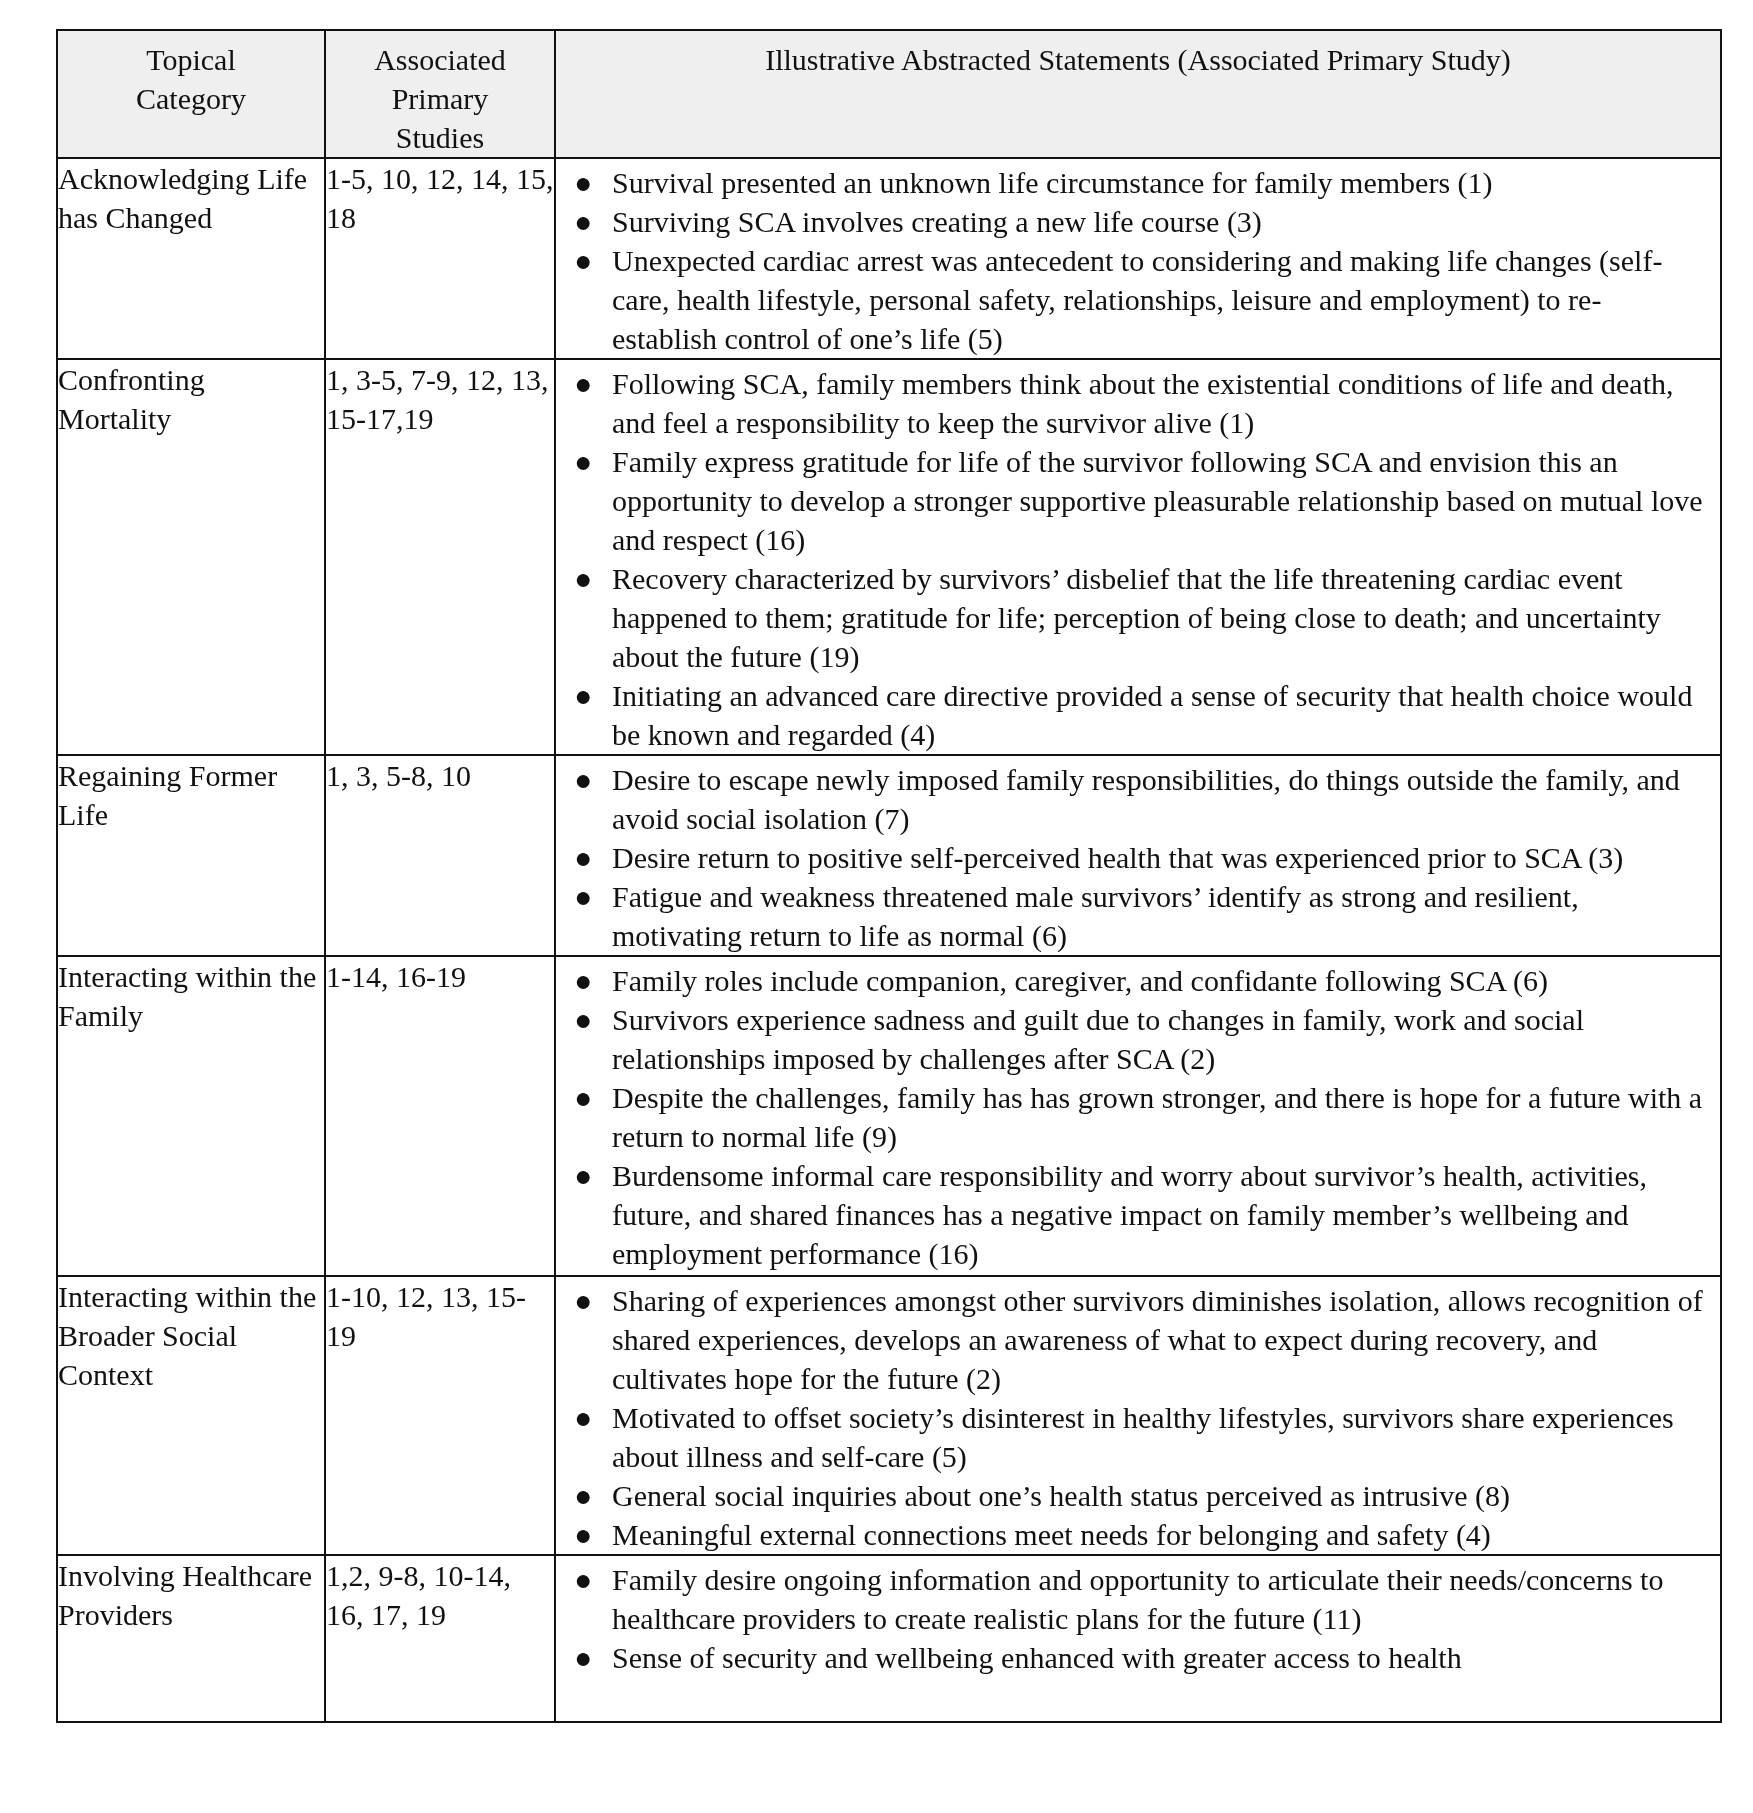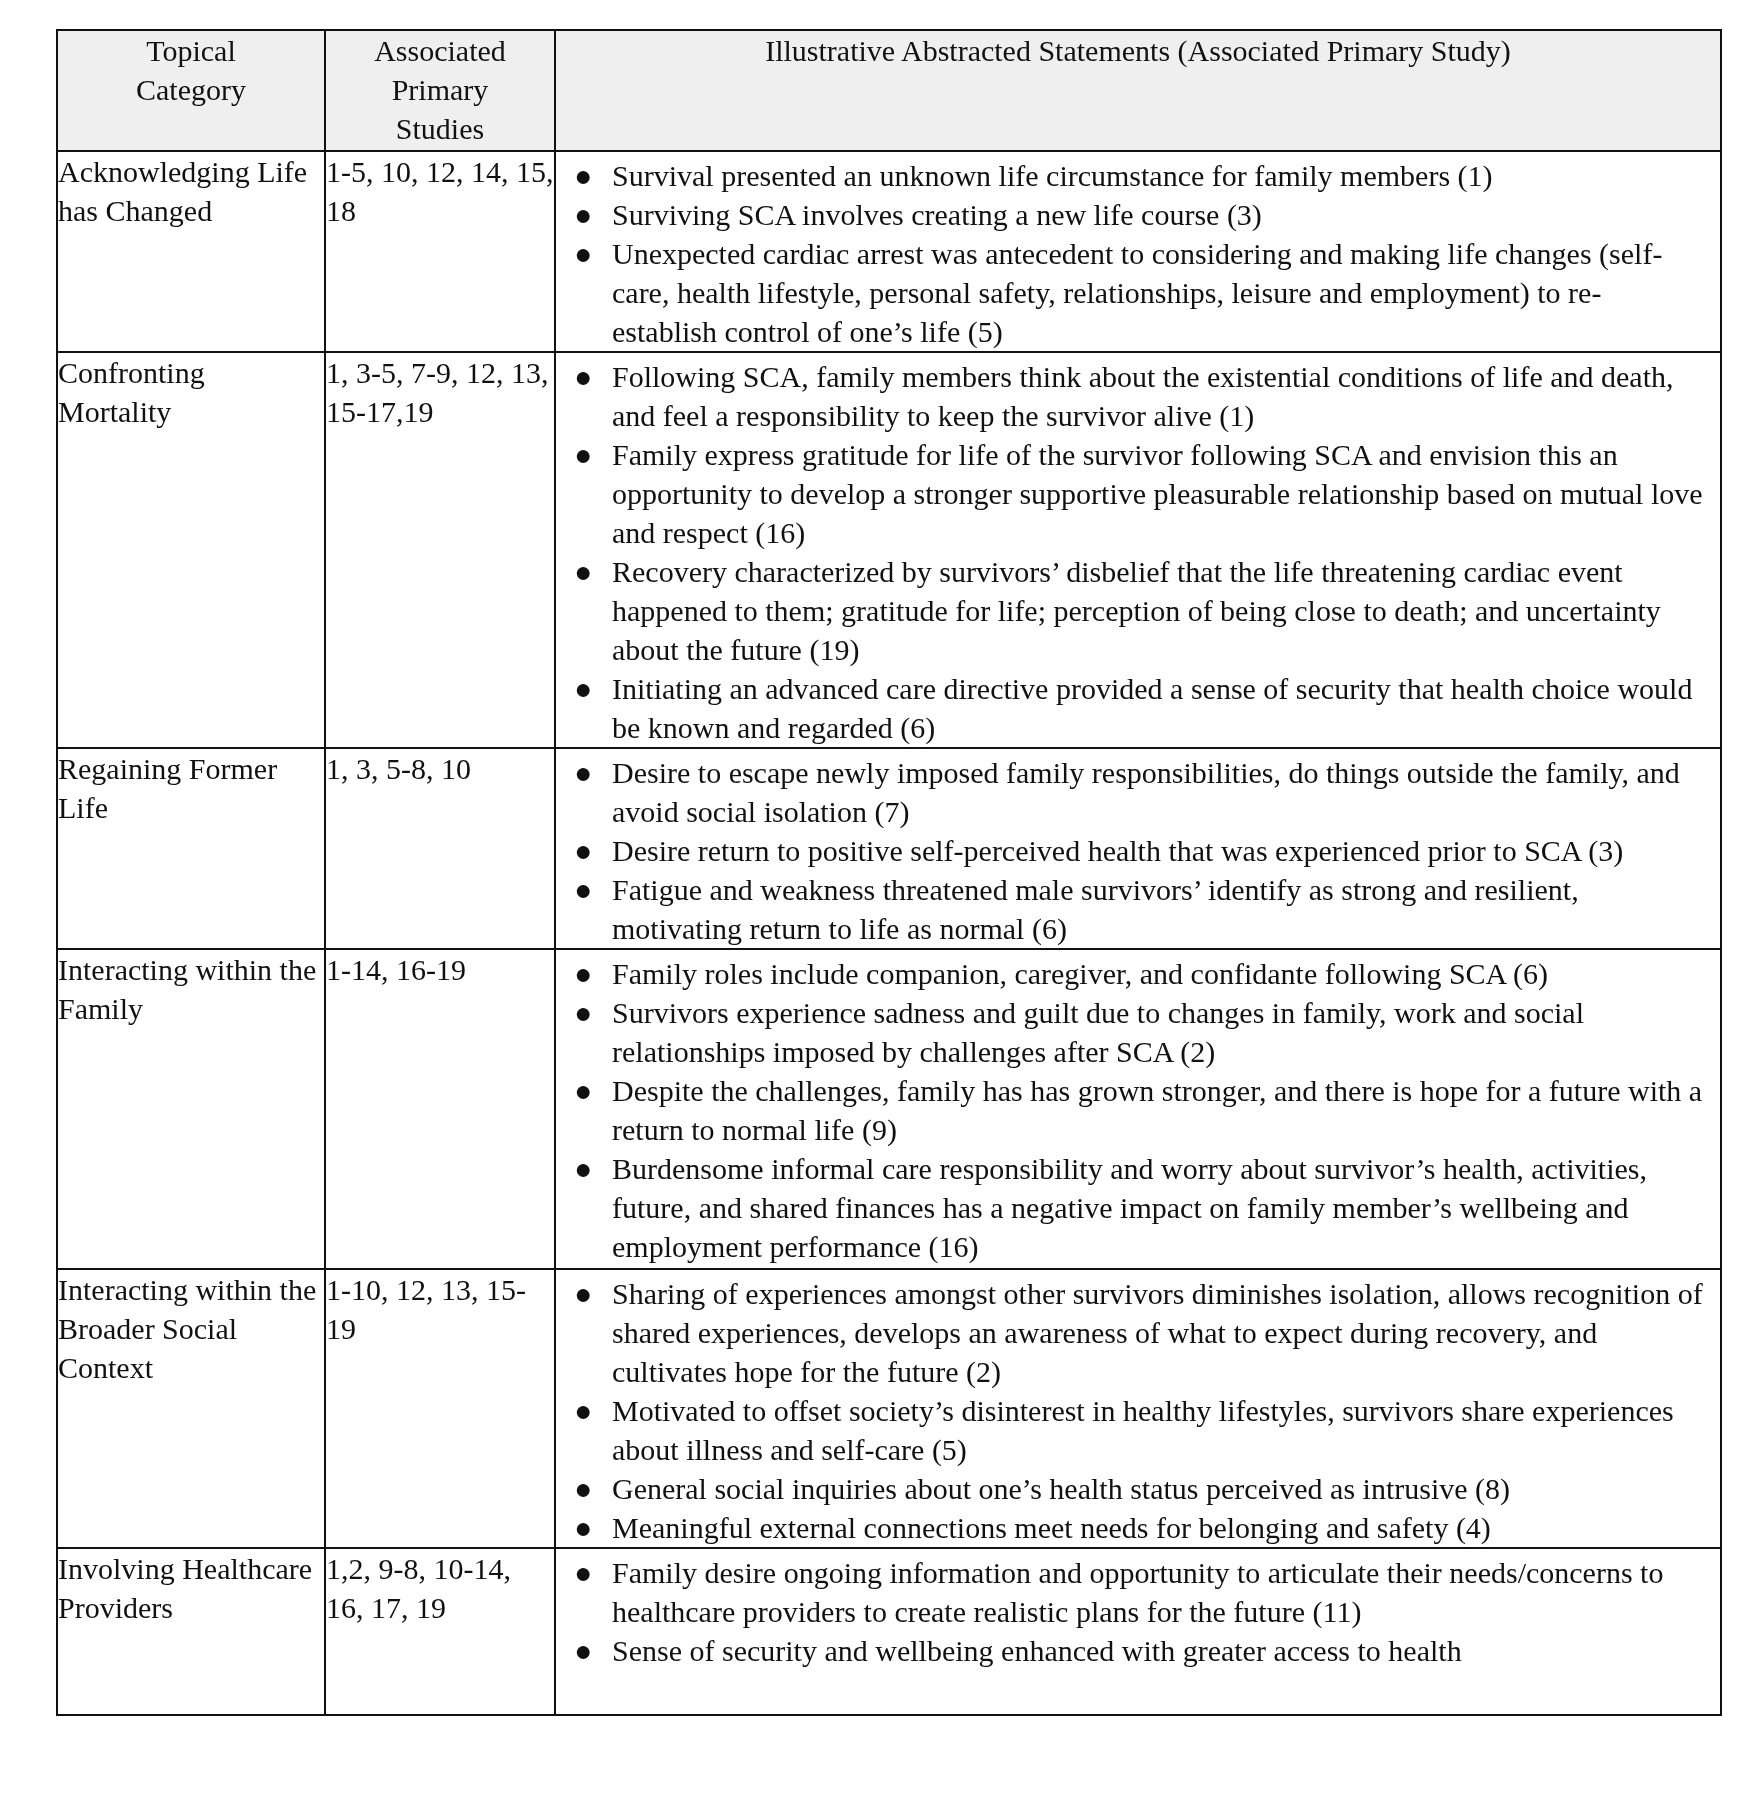--- a/index.html
+++ b/index.html
@@ -2,21 +2,21 @@
 <html><head>
 <meta charset="utf-8">
 <style>
   html, body { margin: 0; padding: 0; background: #ffffff; }
   body { width: 1753px; height: 1813px; position: relative; overflow: hidden;
          font-family: "Liberation Serif", "DejaVu Serif", serif; color: #111; }
   .tbl { position: absolute; left: 56px; top: 29px; width: 1664px;
          border-collapse: collapse; table-layout: fixed; }
   .tbl td, .tbl th { border: 2.5px solid #111; vertical-align: top; overflow: hidden;
          font-size: 30px; line-height: 39px; font-weight: normal; padding: 0; }
-  .tbl th { background: #efefef; text-align: center; padding-top: 0; }
+  .tbl th { background: #efefef; text-align: center; padding-top: 9px; }
   .c1 { width: 268px; }
   .c2 { width: 230px; }
   .c3 { width: 1166px; }
   .cell-pad { padding: 4px 10px 0 15px; }
   .cell-pad2 { padding: 4px 8px 0 15px; }
   .hdr-row { height: 121px; }
   ul.stmts { list-style: none; margin: 0; padding: 4px 16px 0 18px; }
   ul.stmts li { position: relative; padding-left: 38px; }
   ul.stmts li .bullet { position: absolute; left: 0; top: 0; width: 30px; text-align: left; }
 </style>
@@ -53,21 +53,21 @@
   </tr>
 
   <tr style="height: 395px;">
     <td class="cell-pad"><span class="b-cat">Confronting Mortality</span></td>
     <td class="cell-pad2"><span class="b-stu">1, 3-5, 7-9, 12, 13, 15-17,19</span></td>
     <td>
           <ul class="stmts">
             <li><span class="bullet">●</span><span>Following SCA, family members think about the existential conditions of life and death, and feel a responsibility to keep the survivor alive (1)</span></li>
             <li><span class="bullet">●</span><span>Family express gratitude for life of the survivor following SCA and envision this an opportunity to develop a stronger supportive pleasurable relationship based on mutual love and respect (16)</span></li>
             <li><span class="bullet">●</span><span>Recovery characterized by survivors’ disbelief that the life threatening cardiac event happened to them; gratitude for life; perception of being close to death; and uncertainty about the future (19)</span></li>
-            <li><span class="bullet">●</span><span>Initiating an advanced care directive provided a sense of security that health choice would be known and regarded (6)</span></li>
+            <li><span class="bullet">●</span><span>Initiating an advanced care directive provided a sense of security that health choice would be known and regarded (4)</span></li>
           </ul>
         </td>
   </tr>
 
   <tr style="height: 188px;">
     <td class="cell-pad"><span class="b-cat">Regaining Former Life</span></td>
     <td class="cell-pad2"><span class="b-stu">1, 3, 5-8, 10</span></td>
     <td>
           <ul class="stmts">
             <li><span class="bullet">●</span><span>Desire to escape newly imposed family responsibilities, do things outside the family, and avoid social isolation (7)</span></li>

